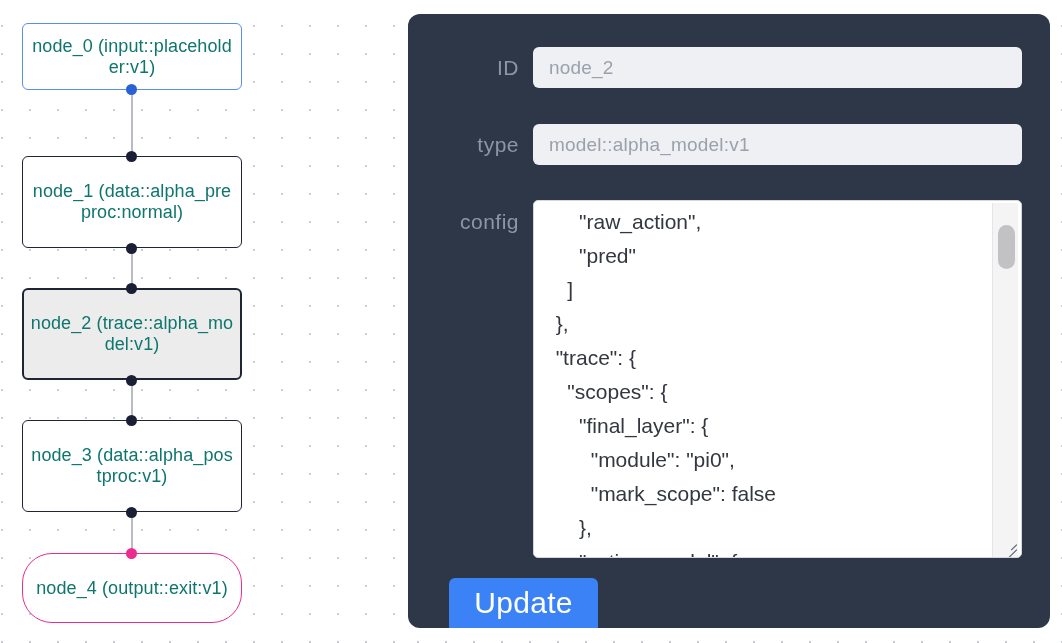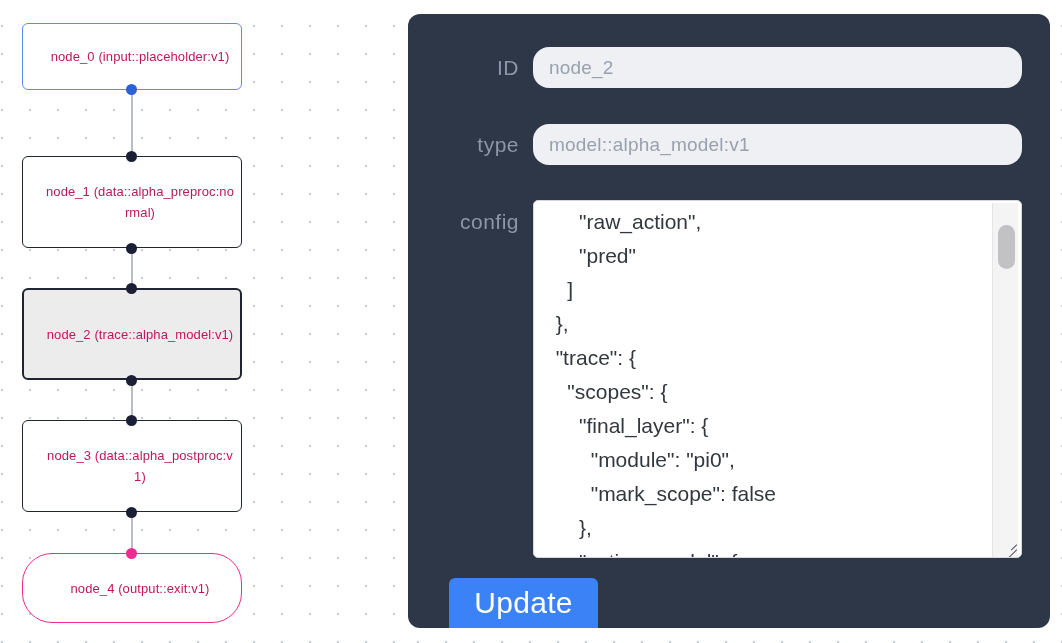--- a/index.html
+++ b/index.html
@@ -53,27 +53,26 @@
     border: 1.5px solid #1f2533;
     border-radius: 6px;
     background: #ffffff;
     display: flex;
     align-items: center;
     justify-content: center;
     z-index: 3;
   }
   .node .node-text {
     text-align: center;
-    font-size: 13px;
+    font-size: 18px;
     line-height: 21px;
-    color: #be185d;
+    color: #0f766e;
     letter-spacing: 0.1px;
     padding: 0 6px;
     word-break: break-all;
-    margin-left: 16px;
   }
   .node.input-node  { border-color: #5b8def; }
   .node.output-node { border-color: #ec2c8e; }
   .node.selected {
     background: #ececed;
     border: 2.5px solid #1f2533;
   }
 
   
   #transition {
@@ -127,21 +126,21 @@
     width: 125px;
     text-align: right;
     padding-right: 14px;
     font-size: 21px;
     color: #8d96a6;
     letter-spacing: 0.5px;
   }
   .field-input {
     background: #eef0f4;
     border: none;
-    border-radius: 16px;
+    border-radius: 6px;
     height: 41px;
     width: 489px;
     padding: 0 16px;
     font-family: "Liberation Sans", "DejaVu Sans", sans-serif;
     font-size: 19px;
     color: #9aa1ad;
     letter-spacing: 0.2px;
   }
   #row-id   { left: 0px; top: 33px; }
   #row-type { left: 0px; top: 110px; }

